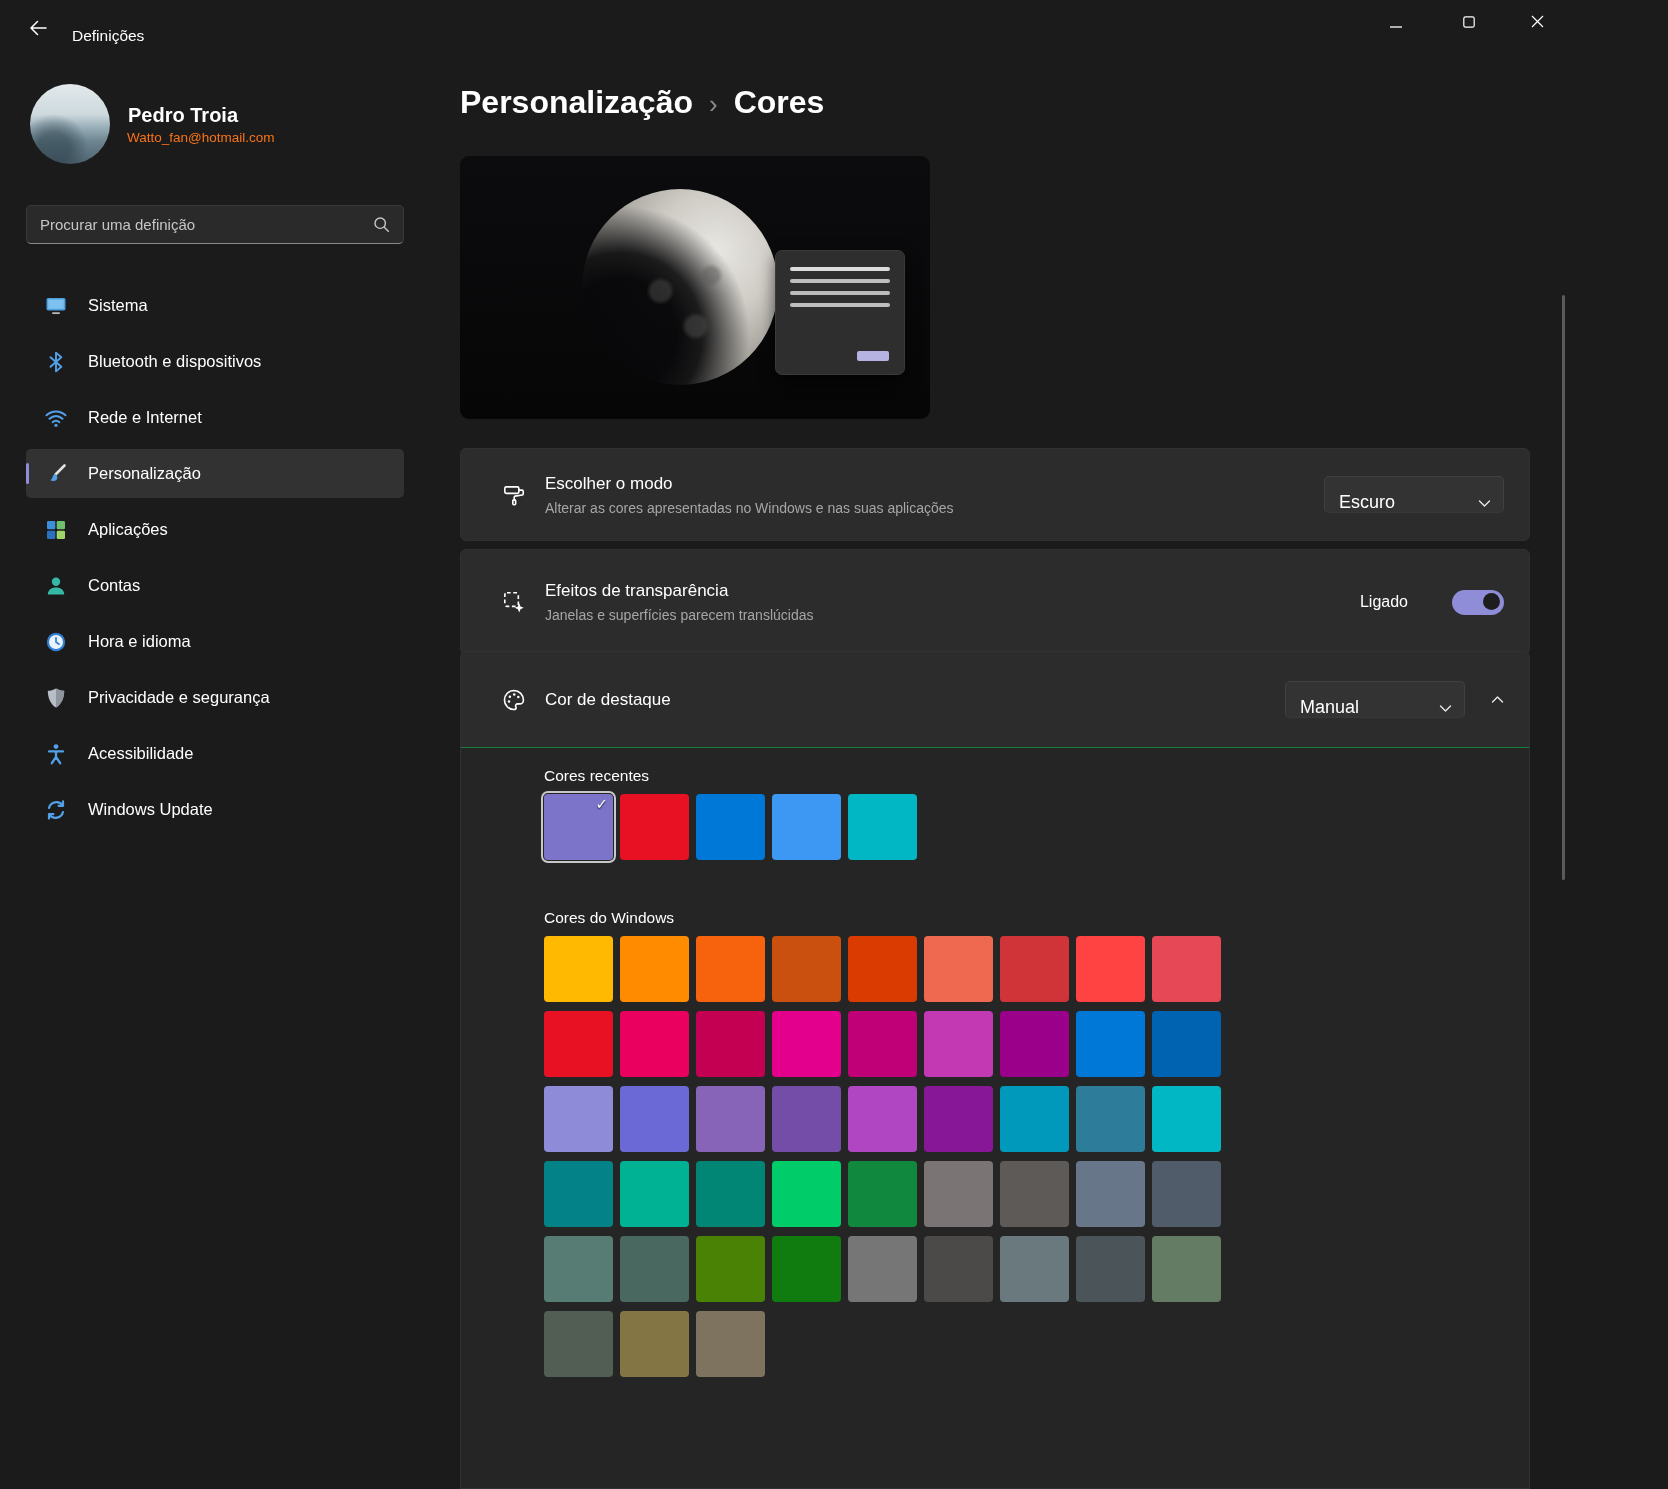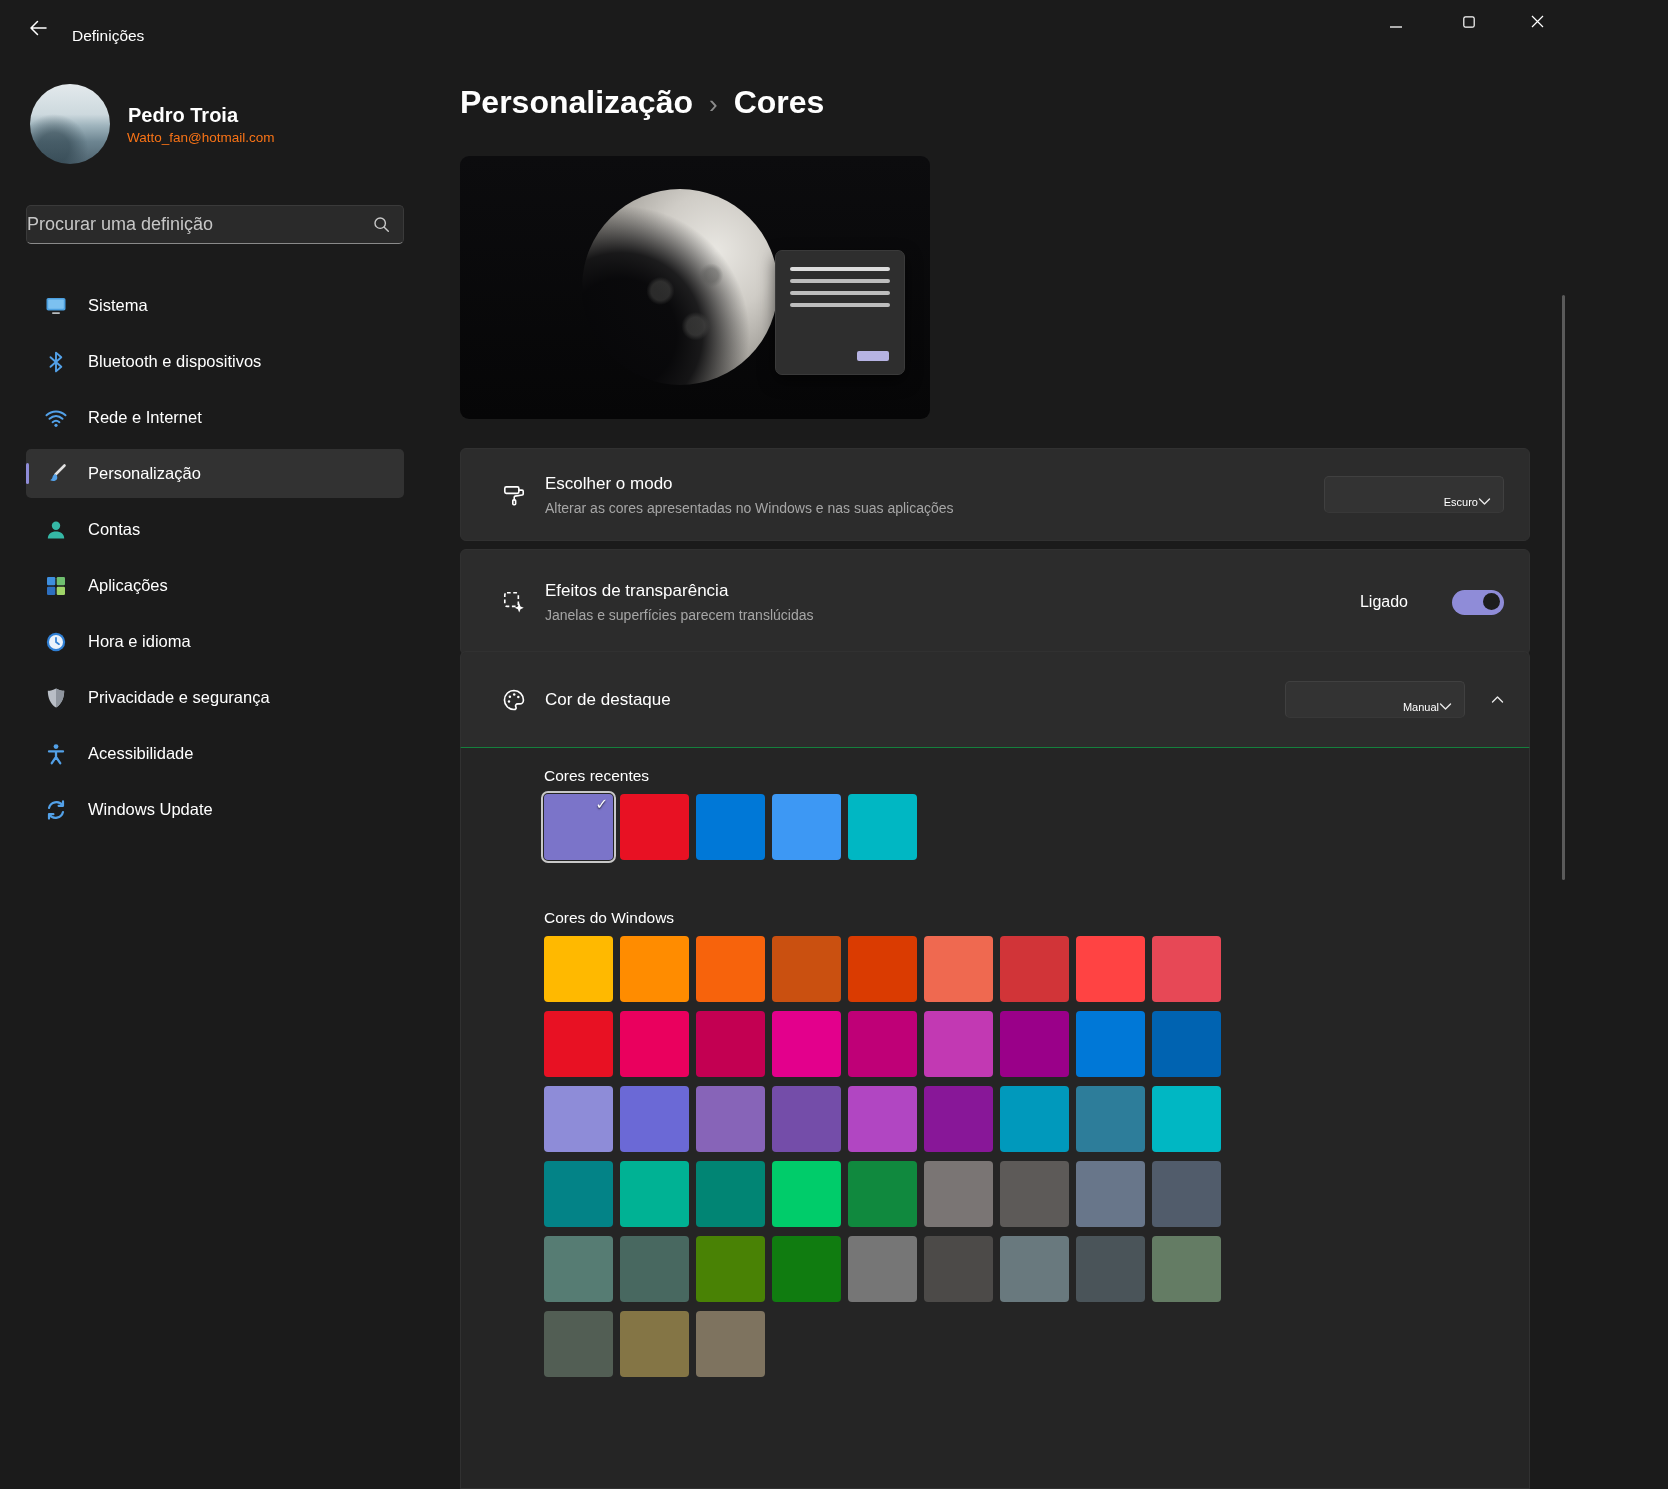--- a/index.html
+++ b/index.html
@@ -21,21 +21,21 @@
     background:
       radial-gradient(circle at 30% 80%, rgba(40,60,70,.55) 0 18%, transparent 40%),
       linear-gradient(to bottom, #e3e9ec 0%, #cdd9de 38%, #9fb4bd 52%, #6d8591 72%, #4d626e 100%);
   }
   .user-name { position:absolute; left:128px; top:104px; font-size:20px; font-weight:700; }
   .user-email { position:absolute; left:127px; top:130px; font-size:13.5px; color:#f97316; }
   .searchbox { position:absolute; left:26px; top:205px; width:378px; height:39px;
     background:#2a2a2a; border:1px solid #3a3a3a; border-bottom:1px solid #8a8a8a; border-radius:5px;
     display:flex; align-items:center; }
   .searchbox input { flex:1; background:transparent; border:none; outline:none; color:#fff;
-    font-size:18px; font-family:inherit; }
+    font-size:15px; padding-left:13px; font-family:inherit; }
   .searchbox input::placeholder { color:#c6c6c6; }
   .search-icon { width:17px; height:17px; margin-right:13px; flex:none; }
   .nav { position:absolute; left:26px; top:281px; width:378px; }
   .nav-item { position:relative; height:49px; border-radius:5px; display:flex; align-items:center;
     padding-left:18px; margin-bottom:7px; }
   .nav-item .pill { display:none; position:absolute; left:0; top:14px; width:3px; height:21px;
     border-radius:2px; background:var(--accent); }
   .nav-item.selected { background:#323232; }
   .nav-item.selected .pill { display:block; }
   .nav-icon { width:24px; height:24px; margin-right:20px; flex:none; }
@@ -69,21 +69,21 @@
   .card-mode { top:448px; height:93px; }
   .card-trans { top:549px; height:106px; }
   .card-accent { top:651px; height:97px; border-radius:6px 6px 0 0; border-bottom:1px solid #15803d; }
   .row-icon { margin-left:40px; width:26px; height:26px; flex:none; }
   .row-icon svg { width:26px; height:26px; display:block; }
   .row-text { margin-left:18px; flex:1; min-width:0; }
   .row-title { font-size:17px; }
   .row-sub { font-size:14px; color:#a6a6a6; margin-top:6px; }
   .dropdown { width:180px; height:37px; background:#333333; border:1px solid #404040;
     border-bottom-color:#383838; border-radius:5px; display:flex; align-items:center;
-    justify-content:flex-end; padding:15px 12px 0 14px; font-size:11px; color:#fff; flex:none; }
+    justify-content:space-between; padding:15px 12px 0 14px; font-size:18px; color:#fff; flex:none; }
   .dd-mode { margin-right:25px; }
   .dd-manual { margin-right:20px; }
   .toggle-label { font-size:16px; margin-right:44px; }
   .toggle { width:52px; height:25px; border-radius:13px; background:var(--accent);
     position:relative; margin-right:25px; flex:none; border:none; }
   .toggle .knob { position:absolute; right:4px; top:3.5px; width:17px; height:17px;
     border-radius:50%; background:#1d1d1d; }
   .chevron-btn { width:24px; height:30px; margin-right:20px; display:flex; align-items:center;
     justify-content:center; background:transparent; border:none; flex:none; }
   
@@ -178,36 +178,36 @@
         <svg viewBox="0 0 24 24">
           <path d="M20.5 3.5 L11.5 12.5" stroke="#E3E3E3" stroke-width="2.6" stroke-linecap="round"></path>
           <path d="M11.8 12.2 C9.5 12.5 8.8 13.6 8.5 15.2 C8.2 16.8 7.4 17.6 6 18 C8.5 19.8 11.8 19.2 12.9 17.3 C13.7 15.9 13.4 13.8 11.8 12.2 Z" fill="#53A1E8"></path>
         </svg>
       </span>
       <span class="nav-label">Personalização</span>
     </div>
     <div class="nav-item">
       <span class="nav-icon">
         <svg viewBox="0 0 24 24">
-          <circle cx="12" cy="7.8" r="4.2" fill="#35B8A6"></circle>
-          <path d="M3.8 20.5 C3.8 15.8 7.4 13.4 12 13.4 C16.6 13.4 20.2 15.8 20.2 20.5 Z" fill="#35B8A6"></path>
-        </svg>
-      </span>
-      <span class="nav-label">Contas</span>
-    </div>
-    <div class="nav-item">
-      <span class="nav-icon">
-        <svg viewBox="0 0 24 24">
           <rect x="3" y="3" width="8.3" height="8.3" rx="1.2" fill="#3E8EDE"></rect>
           <rect x="12.7" y="3" width="8.3" height="8.3" rx="1.2" fill="#6FBF6F"></rect>
           <rect x="3" y="12.7" width="8.3" height="8.3" rx="1.2" fill="#2D6FBF"></rect>
           <rect x="12.7" y="12.7" width="8.3" height="8.3" rx="1.2" fill="#9FD468"></rect>
         </svg>
       </span>
       <span class="nav-label">Aplicações</span>
+    </div>
+    <div class="nav-item">
+      <span class="nav-icon">
+        <svg viewBox="0 0 24 24">
+          <circle cx="12" cy="7.8" r="4.2" fill="#35B8A6"></circle>
+          <path d="M3.8 20.5 C3.8 15.8 7.4 13.4 12 13.4 C16.6 13.4 20.2 15.8 20.2 20.5 Z" fill="#35B8A6"></path>
+        </svg>
+      </span>
+      <span class="nav-label">Contas</span>
     </div>
     <div class="nav-item">
       <span class="nav-icon">
         <svg viewBox="0 0 24 24">
           <circle cx="12" cy="12" r="9.2" fill="#2F7FD4"></circle>
           <circle cx="12" cy="12" r="7" fill="#EAF2FB"></circle>
           <path d="M12 7.8 V12 L15 14.2" stroke="#2F7FD4" stroke-width="1.7" fill="none" stroke-linecap="round"></path>
         </svg>
       </span>
       <span class="nav-label">Hora e idioma</span>

